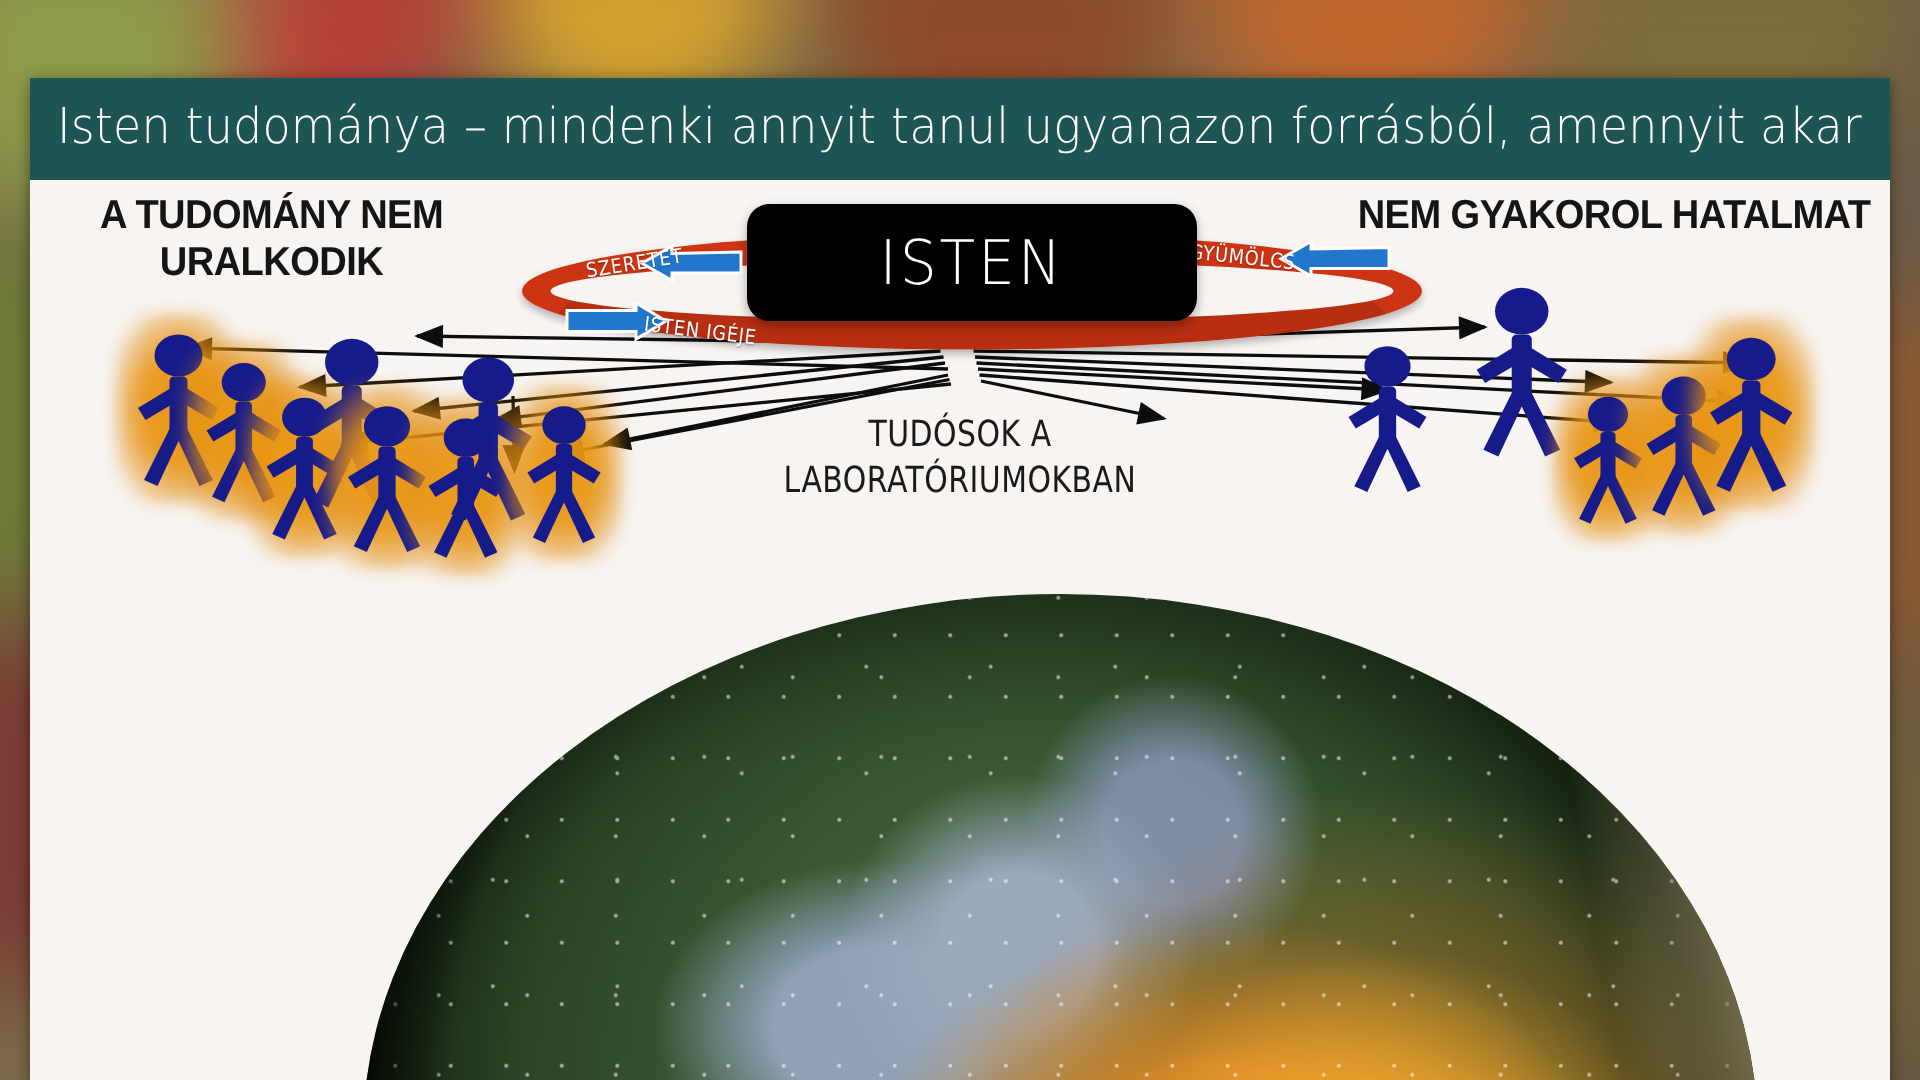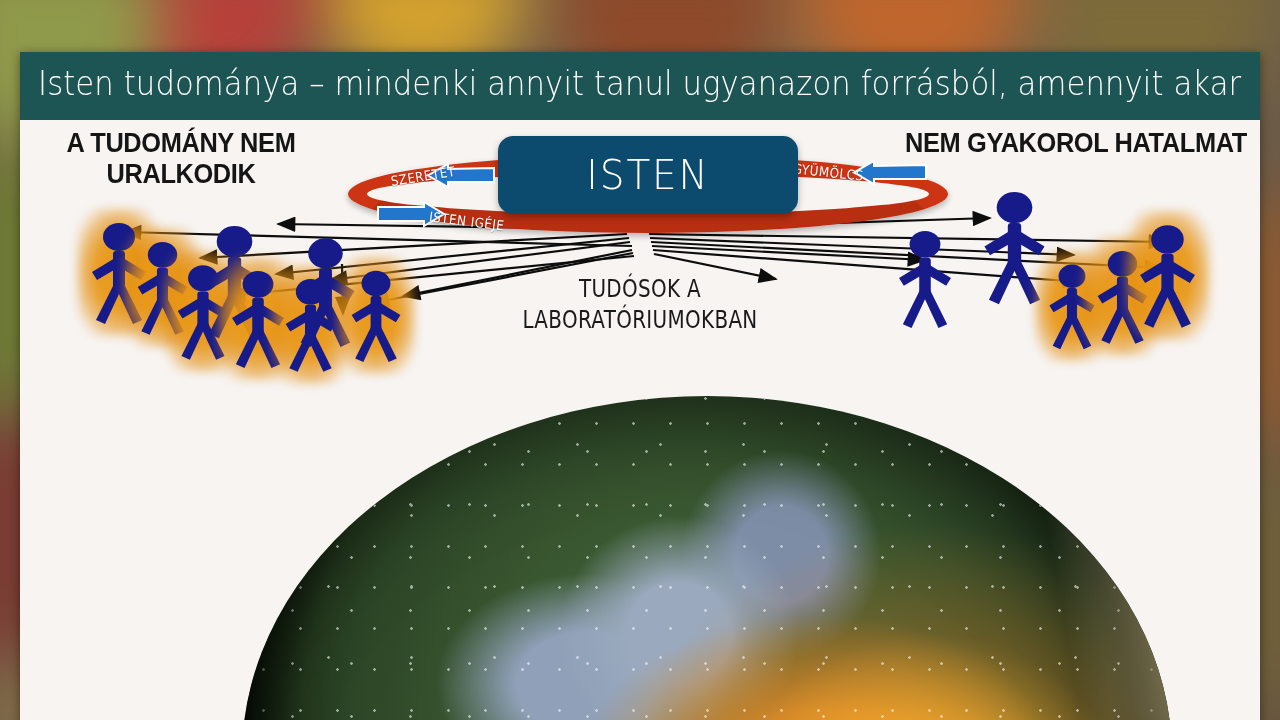--- a/index.html
+++ b/index.html
@@ -76,21 +76,21 @@
   }
   #ring-shade{
     position:absolute;left:10px;top:17px;width:600px;height:78px;
     border-radius:50%;
     border:19px solid transparent;
     border-bottom-color:rgba(0,0,0,.10);
     box-sizing:border-box;pointer-events:none;
   }
   #istenbox{
     position:absolute;left:160px;top:-2px;width:300px;height:78px;
-    background:#0c4a6e;border-radius:15px;
+    background:#000000;border-radius:15px;
     box-shadow:0 3px 7px rgba(0,0,0,.3);
   }
   #istenbox span{
     display:block;text-align:center;color:#fff;
     font-size:41px;font-weight:300;letter-spacing:2px;line-height:78px;
     font-family:"DejaVu Sans","Liberation Sans",sans-serif;
     transform:scaleX(.95);
   }
   .cyclabel{
     position:absolute;color:#fff;font-size:13.5px;letter-spacing:.6px;

